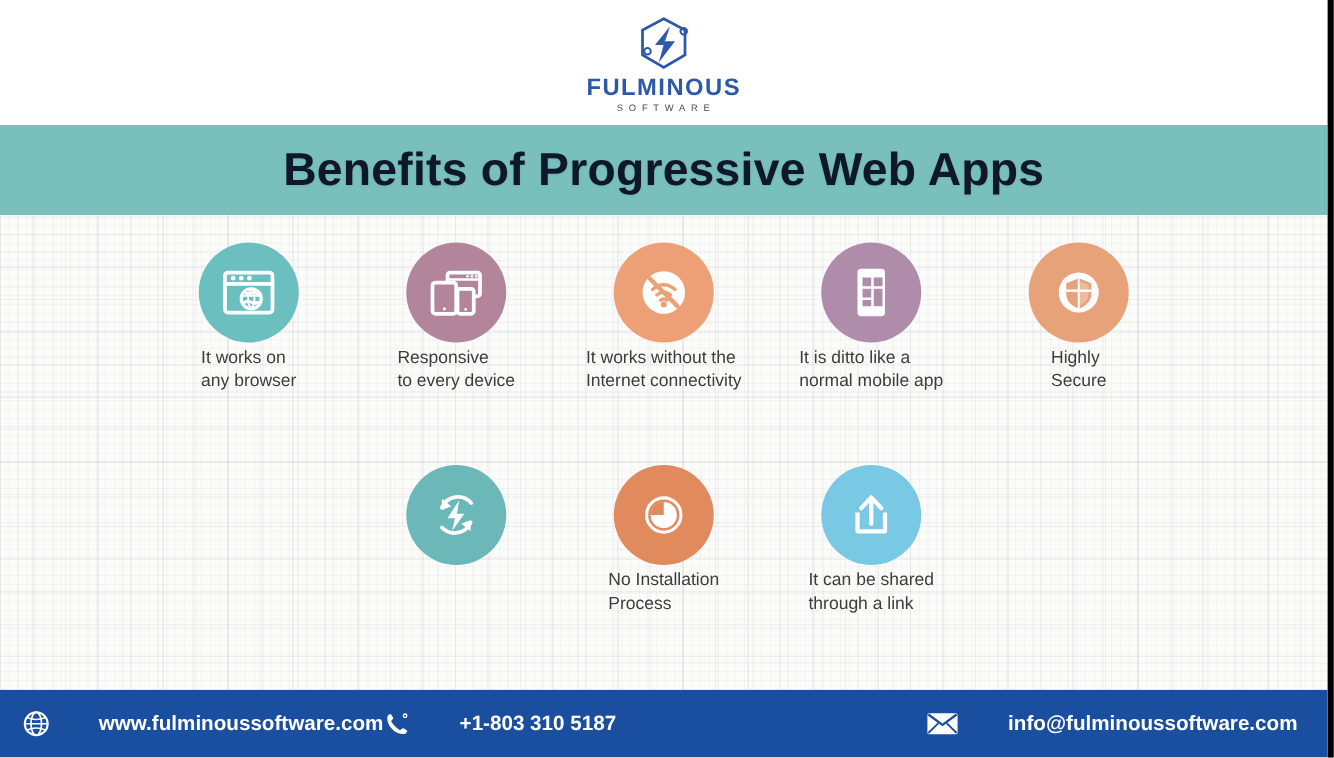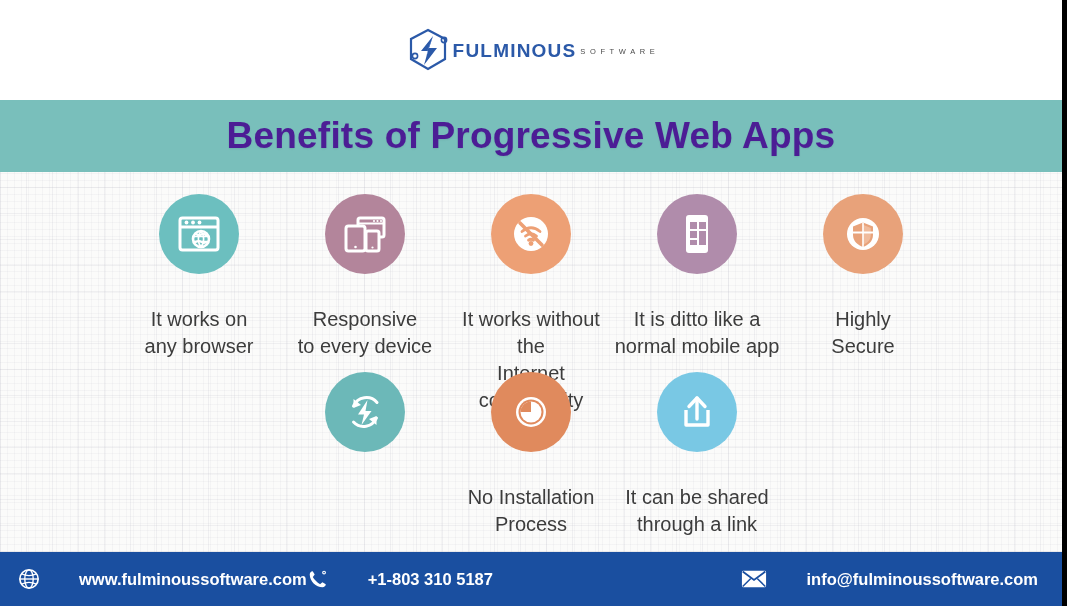--- a/index.html
+++ b/index.html
@@ -26,21 +26,21 @@
   
   .logo-header {
     height: 100px;
     background: #ffffff;
     display: flex;
     align-items: center;
     justify-content: center;
   }
   .logo-block {
     display: flex;
-    flex-direction: row;
+    flex-direction: column;
     align-items: center;
     justify-content: center;
   }
   .logo-mark {
     width: 50px;
     height: 50px;
     display: block;
   }
   .logo-word {
     font-size: 19px;
@@ -62,21 +62,21 @@
   
   .title-band {
     height: 72px;
     background: #79bfbb;
     display: flex;
     align-items: center;
     justify-content: center;
   }
   .title-band h1 {
     margin: 0;
-    color: #4c1d95;
+    color: #0f172a;
     font-size: 37px;
     font-weight: bold;
     letter-spacing: 0.2px;
     text-shadow: 0 1px 2px rgba(0,0,0,0.08);
   }
 
   
   .body-area {
     position: relative;
     height: 380px;
@@ -111,23 +111,22 @@
     width: 80px;
     height: 80px;
     border-radius: 50%;
     display: flex;
     align-items: center;
     justify-content: center;
   }
   .icon-circle svg { display: block; }
 
   .benefit-label {
-    margin-top: 32px;
-    text-align: center;
-    font-size: 20px;
+    margin-top: 2px;
+    font-size: 14px;
     line-height: 1.35;
     color: #3c3c3c;
     white-space: pre-line;
   }
 
   
   .footer {
     height: 54px;
     background: #1a4fa0;
     display: flex;

